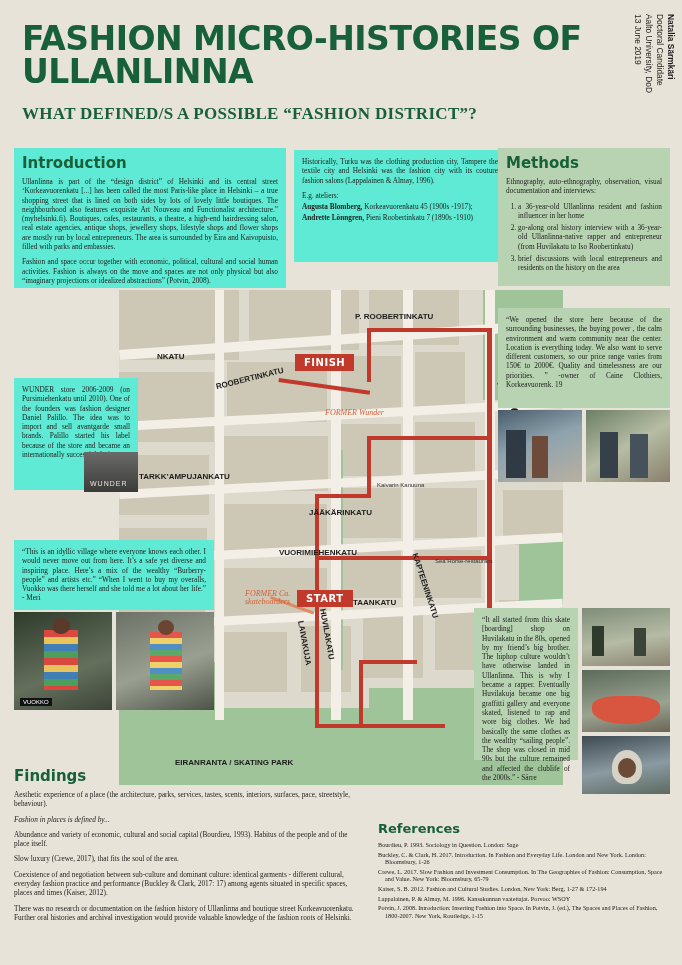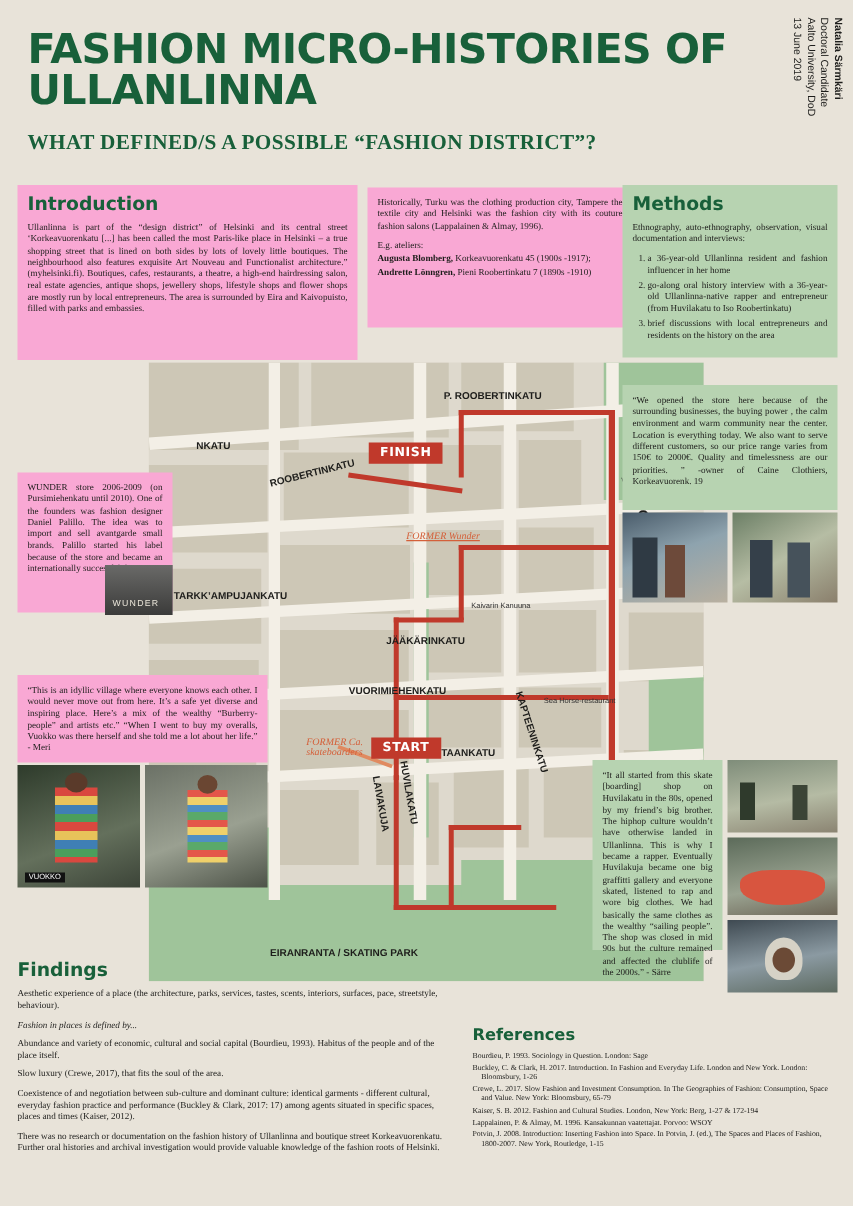--- a/index.html
+++ b/index.html
@@ -43,21 +43,21 @@
     width:120px;
     font-family:"Liberation Sans", sans-serif;
     font-size:8.4px;line-height:11px;
     text-align:left;
     white-space:nowrap;
   }
   .author .n{font-weight:bold;}
 
   
   .box{position:absolute;box-sizing:border-box;}
-  .bluebox{background:#f9a8d4;padding:7px 8px;}
+  .bluebox{background:#5eead4;padding:7px 8px;}
   .greenbox{background:#b7d3b1;padding:7px 8px;}
   .txt{font-size:7.3px;line-height:9.3px;text-align:justify;}
   .txt p{margin:0 0 6px 0;}
   .txt p:last-child{margin-bottom:0;}
   .h2{
     font-family:"DejaVu Sans", sans-serif;
     font-weight:bold;font-size:15px;line-height:17px;
     color:#18603a;margin:0 0 5px 0;
   }
   .h3{font-weight:bold;}
@@ -186,38 +186,39 @@
     <div class="mlabel big v" style="left:402px;top:50px;transform:rotate(90deg);color:#1d1d1b;">KORKEAVUORENKATU</div>
     <div class="mlabel" style="left:96px;top:84px;transform:rotate(-14deg);">ROOBERTINKATU</div>
     <div class="mlabel" style="left:38px;top:62px;">NKATU</div>
     <div class="mlabel" style="left:20px;top:182px;">TARKK’AMPUJANKATU</div>
     <div class="mlabel" style="left:190px;top:218px;">JÄÄKÄRINKATU</div>
     <div class="mlabel" style="left:160px;top:258px;">VUORIMIEHENKATU</div>
     <div class="mlabel" style="left:218px;top:308px;">TEHTAANKATU</div>
     <div class="mlabel v" style="left:300px;top:262px;transform:rotate(72deg);">KAPTEENINKATU</div>
     <div class="mlabel v" style="left:208px;top:318px;transform:rotate(80deg);">HUVILAKATU</div>
     <div class="mlabel v" style="left:186px;top:330px;transform:rotate(80deg);">LAIVAKUJA</div>
-    <div class="mlabel" style="left:56px;top:468px;margin-left:41px;">EIRANRANTA / SKATING PARK</div>
+    <div class="mlabel" style="left:56px;top:468px;">EIRANRANTA / SKATING PARK</div>
 
     <div class="msmall" style="left:316px;top:268px;">Sea Horse-restaurant</div>
     <div class="msmall" style="left:258px;top:192px;">Kaivarin Kanuuna</div>
     <div class="msmall" style="left:378px;top:92px;">Vuokko</div>
     <div class="msmall v" style="left:380px;top:44px;transform:rotate(62deg);">Design Museum</div>
 
-    <div class="handwrite" style="left:206px;top:134px;text-decoration:underline;">FORMER Wunder</div>
+    <div class="handwrite" style="left:206px;top:118px;">FORMER Wunder</div>
     <div class="handwrite" style="left:126px;top:300px;width:64px;white-space:normal;line-height:8px;">FORMER Ca. skateboarders</div>
 
     <div class="tag" style="left:176px;top:64px;">FINISH</div>
     <div class="tag" style="left:178px;top:300px;">START</div>
   </div>
 
   <div class="box bluebox" style="left:14px;top:148px;width:272px;height:140px;">
     <div class="h2">Introduction</div>
     <div class="txt">
       <p>Ullanlinna is part of the “design district” of Helsinki and its central street ‘Korkeavuorenkatu [...] has been called the most Paris-like place in Helsinki – a true shopping street that is lined on both sides by lots of lovely little boutiques. The neighbourhood also features exquisite Art Nouveau and Functionalist architecture.” (myhelsinki.fi). Boutiques, cafes, restaurants, a theatre, a high-end hairdressing salon, real estate agencies, antique shops, jewellery shops, lifestyle shops and flower shops are mostly run by local entrepreneurs. The area is surrounded by Eira and Kaivopuisto, filled with parks and embassies.</p>
+      <p>Fashion and space occur together with economic, political, cultural and social human activities. Fashion is always on the move  and spaces are not only physical but also “imaginary projections or idealized abstractions” (Potvin, 2008).</p>
     </div>
   </div>
 
   <div class="box bluebox" style="left:294px;top:150px;width:212px;height:112px;">
     <div class="txt">
       <p>Historically, Turku was the clothing production city, Tampere the textile city and Helsinki was the fashion city with its couture fashion salons (Lappalainen &amp; Almay, 1996).</p>
       <p style="margin-bottom:2px;">E.g. ateliers:</p>
       <p style="margin-bottom:2px;"><span class="h3">Augusta Blomberg,</span>
         <span>Korkeavuorenkatu 45 (1900s -1917);</span></p>
       <p><span class="h3">Andrette Lönngren,</span>

